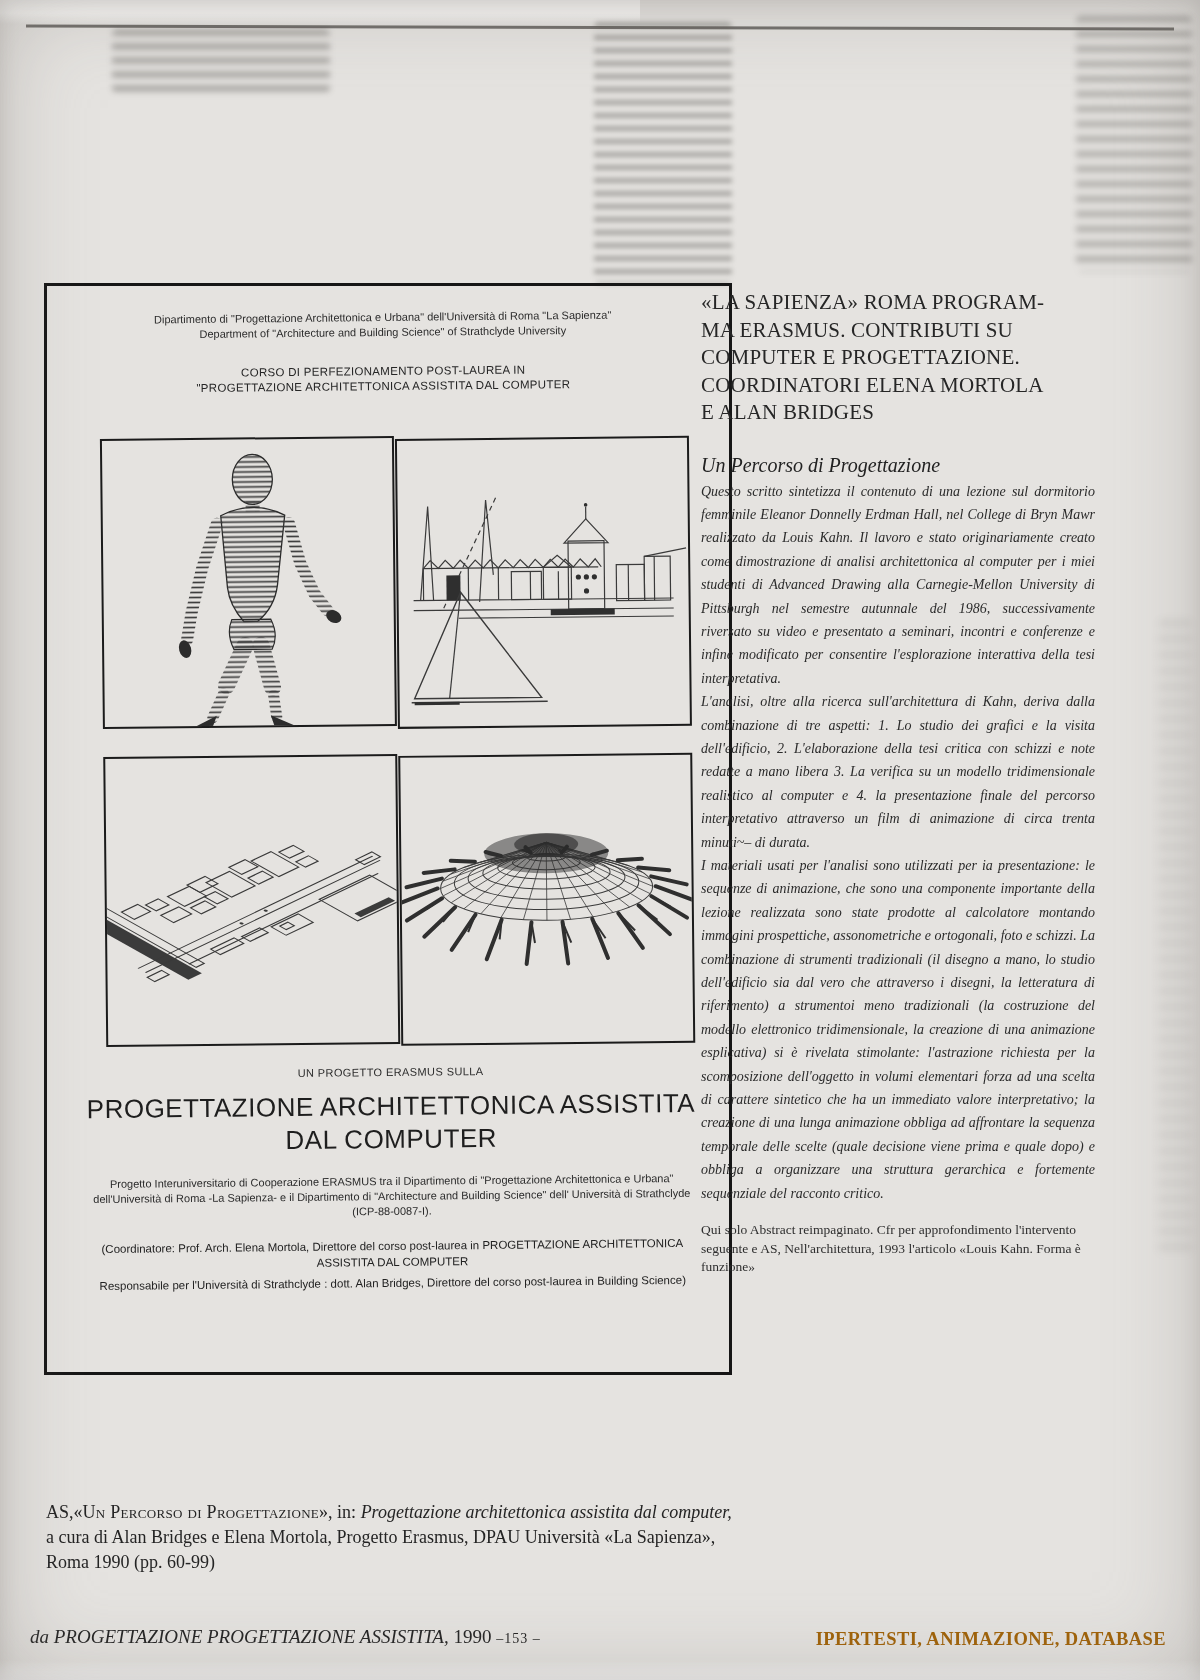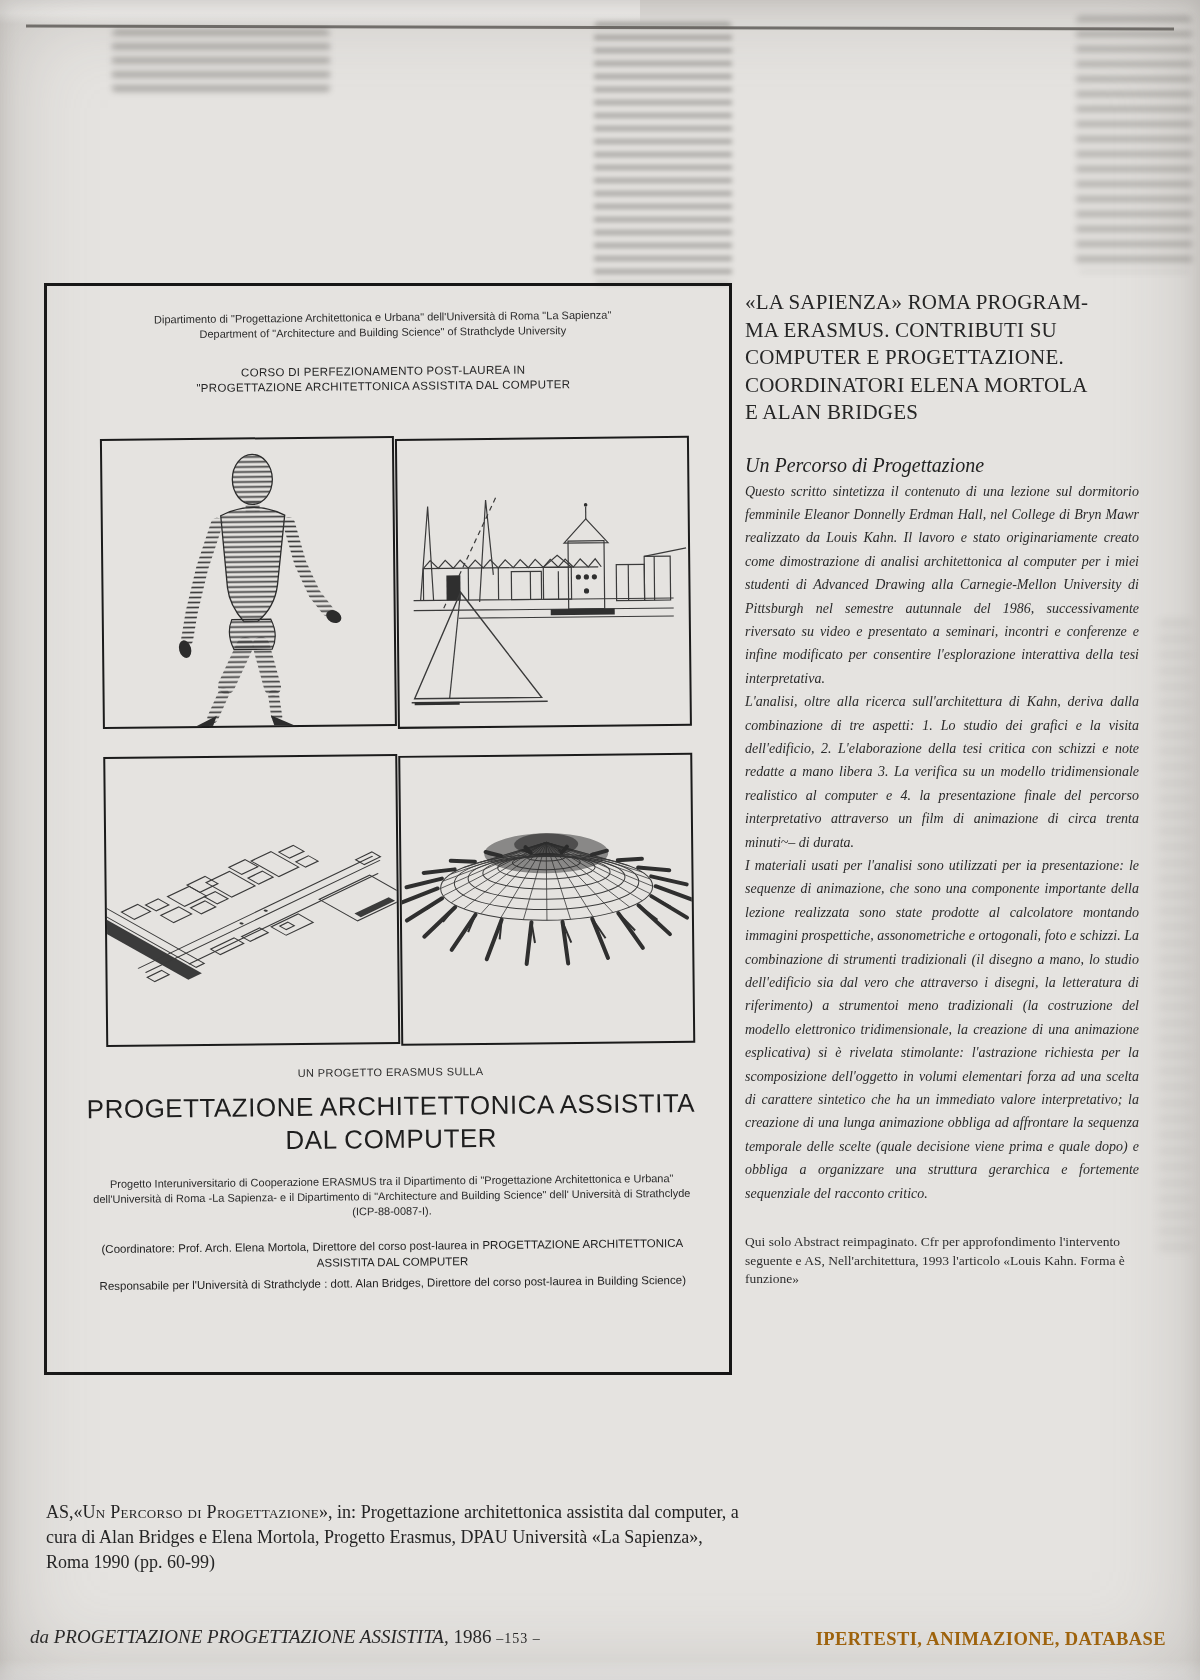--- a/index.html
+++ b/index.html
@@ -44,32 +44,32 @@
     font-family:"Liberation Sans",sans-serif;font-size:11px;letter-spacing:.4px;color:#2b2b2b;}
   .big-title{position:absolute;top:804px;left:0;right:0;text-align:center;
     font-family:"Liberation Sans",sans-serif;font-size:26px;line-height:33px;
     letter-spacing:.5px;color:#1e1e1e;}
   .project-note{position:absolute;top:888px;left:34px;right:34px;text-align:center;
     font-family:"Liberation Sans",sans-serif;font-size:11px;line-height:15px;color:#2a2a2a;}
   .coordinators{position:absolute;top:952px;left:24px;right:24px;text-align:center;
     font-family:"Liberation Sans",sans-serif;font-size:11.5px;line-height:16px;color:#222;}
   .coordinators p{margin:0 0 5px 0;}
   
-  .article{position:absolute;left:745px;top:289px;width:394px;}
+  .article{position:absolute;left:701px;top:289px;width:394px;}
   .article-heading{font-size:21px;line-height:27.5px;letter-spacing:.2px;
     white-space:pre-line;color:#262626;}
   .article-subtitle{margin:27px 0 3px 0;font-style:italic;font-size:20px;color:#222;}
   .article p.body{margin:0;text-align:justify;font-style:italic;
     font-size:14px;line-height:23.4px;color:#2a2a2a;}
-  .footnote{margin-top:28px;font-size:13.5px;line-height:18.5px;color:#2e2e2e;}
+  .footnote{margin-top:16px;font-size:13.5px;line-height:18.5px;color:#2e2e2e;}
   
   .caption{position:absolute;left:46px;top:1500px;width:696px;
     font-size:18px;line-height:25px;color:#242424;}
   .caption .sc{font-variant:small-caps;letter-spacing:.3px;}
-  .caption .it{}
+  .caption .it{font-style:italic;}
   .footer-left{position:absolute;left:30px;top:1626px;font-size:19px;color:#242424;white-space:nowrap;}
   .footer-left .it{font-style:italic;}
   .footer-left .pageno{font-size:14px;letter-spacing:1px;}
   .footer-right{position:absolute;right:34px;top:1629px;font-size:18.5px;font-weight:bold;
     letter-spacing:.4px;color:#a16207;white-space:nowrap;margin-left:15px;}
 </style>
 </head>
 <body>
 
 <div class="edge-top-white"></div>
@@ -292,18 +292,18 @@
   <p class="body">L'analisi, oltre alla ricerca sull'architettura di Kahn, deriva dalla combinazione di tre aspetti: 1. Lo studio dei grafici e la visita dell'edificio, 2. L'elaborazione della tesi critica con schizzi e note redatte a mano libera 3. La verifica su un modello tridimensionale realistico al computer e 4. la presentazione finale del percorso interpretativo attraverso un film di animazione di circa trenta minuti~– di durata.</p>
   <p class="body">I materiali usati per l'analisi sono utilizzati per ia presentazione: le sequenze di animazione, che sono una componente importante della lezione realizzata sono state prodotte al calcolatore montando immagini prospettiche, assonometriche e ortogonali, foto e schizzi. La combinazione di strumenti tradizionali (il disegno a mano, lo studio dell'edificio sia dal vero che attraverso i disegni, la letteratura di riferimento) a strumentoi meno tradizionali (la costruzione del modello elettronico tridimensionale, la creazione di una animazione esplicativa) si è rivelata stimolante: l'astrazione richiesta per la scomposizione dell'oggetto in volumi elementari forza ad una scelta di carattere sintetico che ha un immediato valore interpretativo; la creazione di una lunga animazione obbliga ad affrontare la sequenza temporale delle scelte (quale decisione viene prima e quale dopo) e obbliga a organizzare una struttura gerarchica e fortemente sequenziale del racconto critico.</p>
   <div class="footnote">Qui solo Abstract reimpaginato. Cfr per approfondimento l'intervento seguente e AS, Nell'architettura, 1993 l'articolo «Louis Kahn. Forma è funzione»</div>
 </div>
 
 <div class="caption">
   <span>AS,«</span><span class="sc">Un Percorso di Progettazione</span><span>», in: </span><span class="it">Progettazione architettonica assistita dal computer,</span><span> a cura di Alan Bridges e Elena Mortola, Progetto Erasmus, DPAU Università «La Sapienza», Roma 1990 (pp. 60-99)</span>
 </div>
 
 <div class="footer-left">
-  <span class="it">da </span><span class="it">PROGETTAZIONE PROGETTAZIONE ASSISTITA,</span><span> 1986 </span><span class="pageno">–153 –</span>
+  <span class="it">da </span><span class="it">PROGETTAZIONE PROGETTAZIONE ASSISTITA,</span><span> 1990 </span><span class="pageno">–153 –</span>
 </div>
 <div class="footer-right">IPERTESTI, ANIMAZIONE, DATABASE</div>
 
 <div class="edge-bottom-white"></div>
 <div class="vignette"></div>
 
 </body></html>

